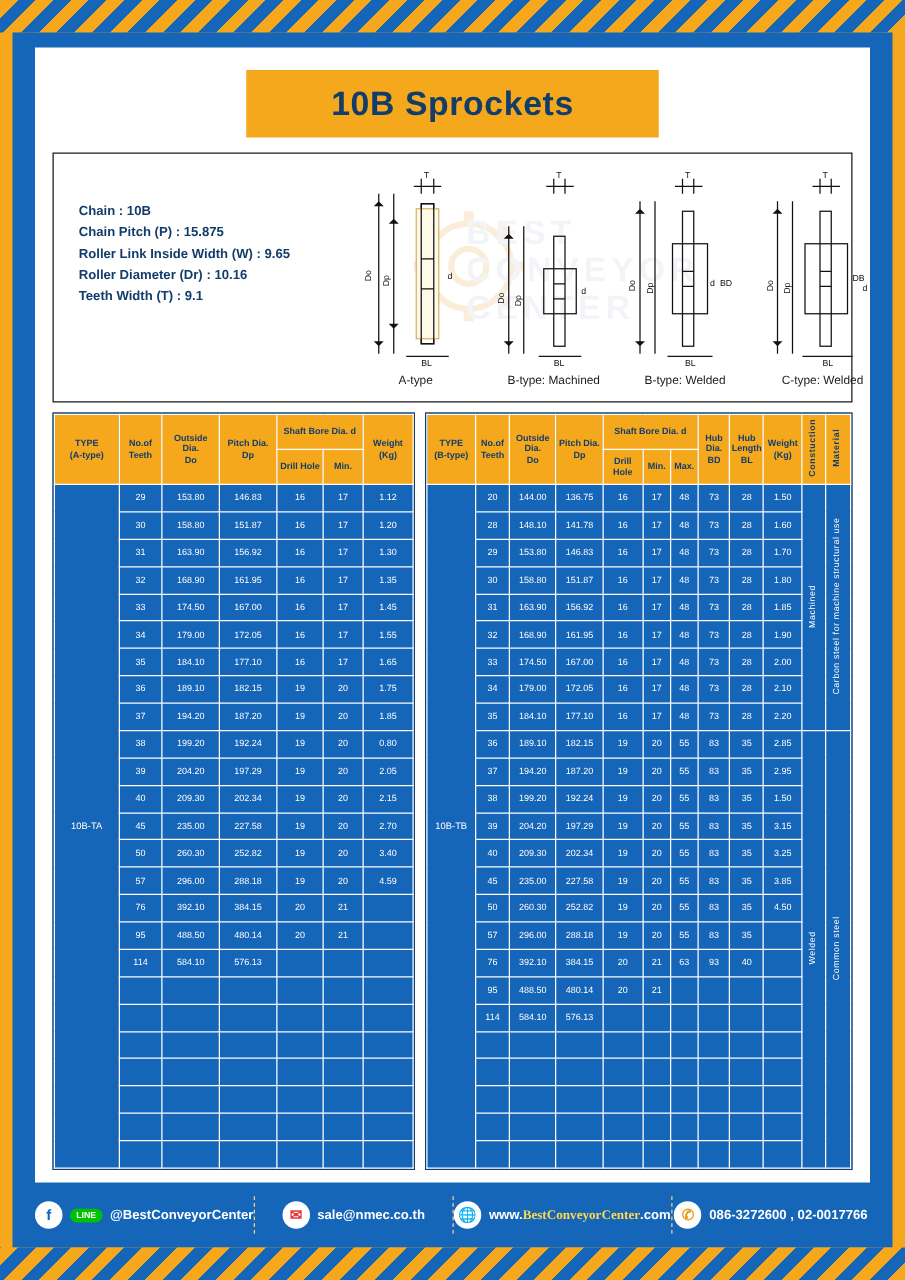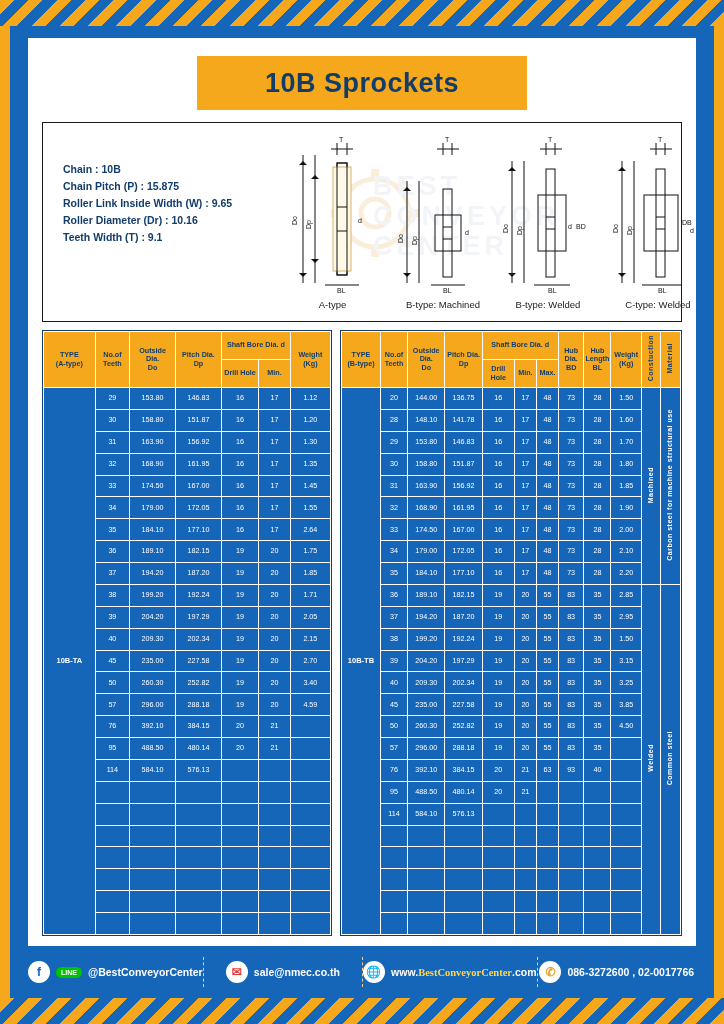--- a/index.html
+++ b/index.html
@@ -111,21 +111,21 @@
   }
   thead th.tall{ height:56px;margin-top:18px; }
   td.type{ font-size:7.5px; }
   .vert{
     writing-mode:vertical-rl;
     transform:rotate(180deg);
     white-space:nowrap;
     font-size:7px;
     letter-spacing:.5px;
   }
-  td.vcell{ vertical-align:middle;font-weight:bold; }
+  td.vcell{ vertical-align:middle; }
   
   .footer{
     position:absolute; left:18px; right:18px; bottom:4px; height:44px;
     display:flex; align-items:center;
   }
   .fitem{
     flex:1; display:flex; align-items:center; justify-content:center;
     gap:6px; color:#ffffff; font-size:10.5px; font-weight:bold;
     border-right:1px dashed #f5d08a;
     height:30px;
@@ -385,21 +385,21 @@
                   <td>16</td>
                   <td>17</td>
                   <td>1.55</td>
                 </tr>
                 <tr>
                   <td>35</td>
                   <td>184.10</td>
                   <td>177.10</td>
                   <td>16</td>
                   <td>17</td>
-                  <td>2.64</td>
+                  <td>1.65</td>
                 </tr>
                 <tr>
                   <td>36</td>
                   <td>189.10</td>
                   <td>182.15</td>
                   <td>19</td>
                   <td>20</td>
                   <td>1.75</td>
                 </tr>
                 <tr>
@@ -409,21 +409,21 @@
                   <td>19</td>
                   <td>20</td>
                   <td>1.85</td>
                 </tr>
                 <tr>
                   <td>38</td>
                   <td>199.20</td>
                   <td>192.24</td>
                   <td>19</td>
                   <td>20</td>
-                  <td>1.71</td>
+                  <td>0.80</td>
                 </tr>
                 <tr>
                   <td>39</td>
                   <td>204.20</td>
                   <td>197.29</td>
                   <td>19</td>
                   <td>20</td>
                   <td>2.05</td>
                 </tr>
                 <tr>

